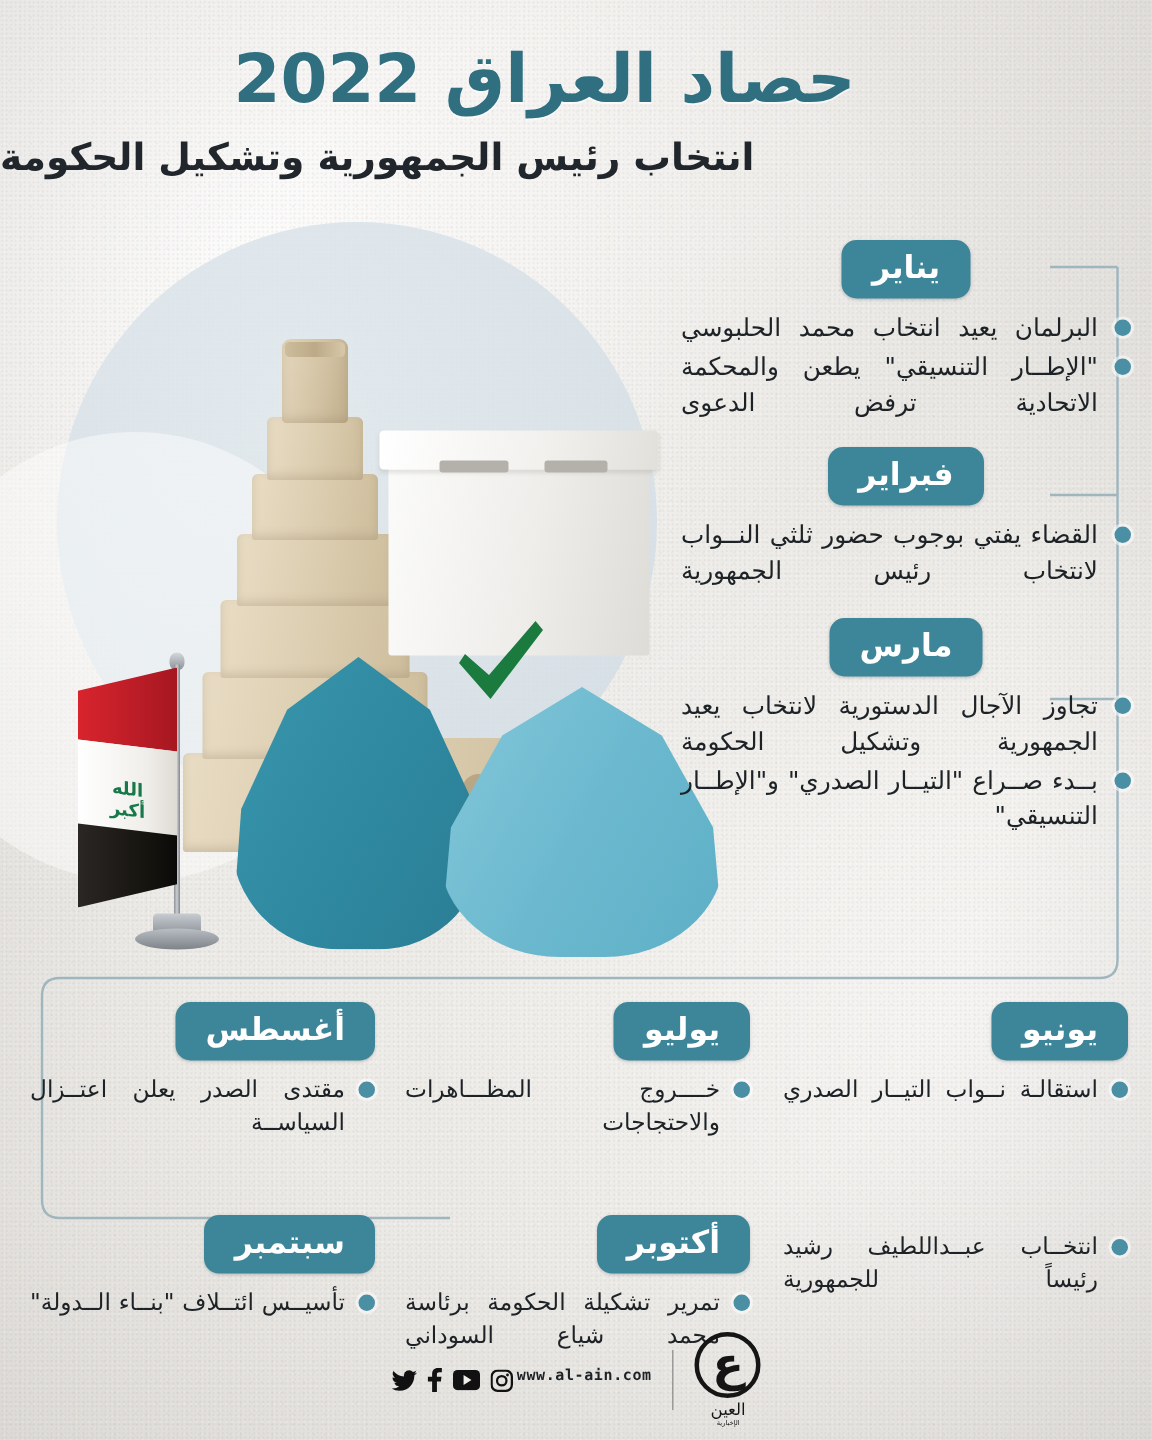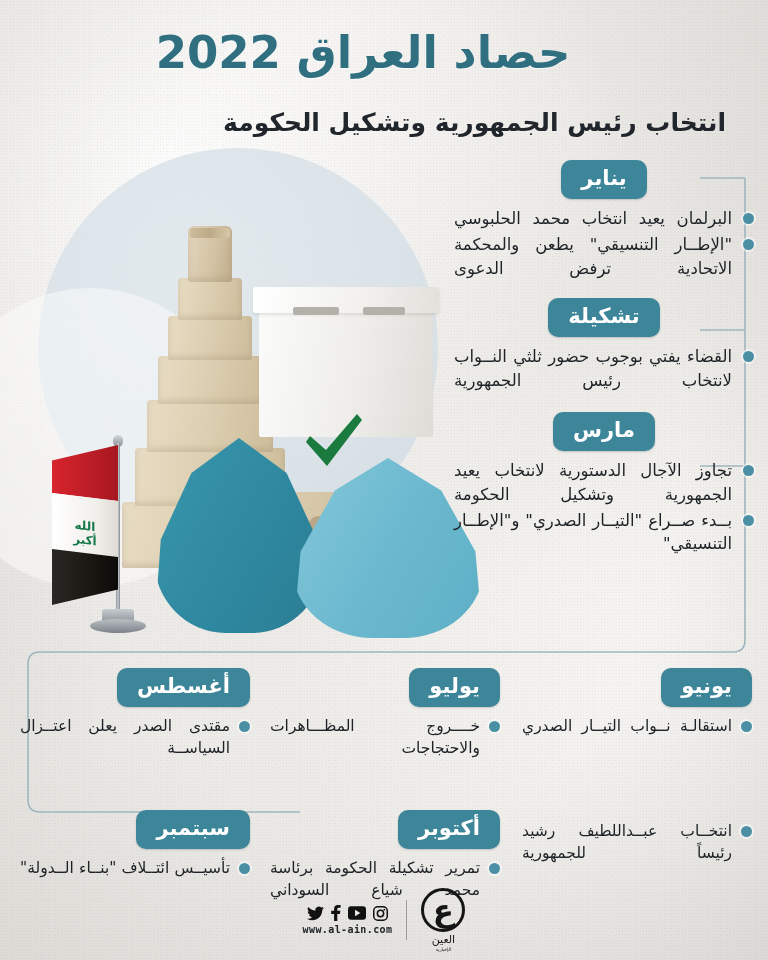--- a/index.html
+++ b/index.html
@@ -32,22 +32,22 @@
   }
 
   
   .header{position:absolute;top:0;left:0;width:726px;height:150px;z-index:6;}
   .title{
     position:absolute;top:26px;right:0;left:0;text-align:center;
     font-size:45px;font-weight:700;color:#2f6f80;letter-spacing:.5px;
     text-shadow:0 1px 0 rgba(255,255,255,.6);
   }
   .subtitle{
-    position:absolute;top:90px;right:0;left:0;text-align:right;
-    font-size:25px;font-weight:700;color:#20262b;margin-top:18px;
+    position:absolute;top:90px;right:0;left:0;text-align:left;
+    font-size:25px;font-weight:700;color:#20262b;
   }
 
   
   .art{position:absolute;left:0;top:138px;width:470px;height:490px;z-index:2;}
   .art .bigcircle{
     position:absolute;left:38px;top:10px;width:400px;height:400px;border-radius:50%;
     background:radial-gradient(circle at 40% 34%, #dfe7ec 0%, #d7e1e8 55%, #cfdae2 100%);
     opacity:.85;
   }
   .art .softcircle2{
@@ -144,21 +144,21 @@
 
   
   .gridrow{position:absolute;left:0;width:768px;z-index:5;}
   .cell{position:absolute;width:230px;}
   .cell .badge-row{display:flex;justify-content:flex-start;margin-top:34px;}
   .cell .item{font-size:15.5px;padding-right:20px;}
 
   
   .footer{position:absolute;left:0;bottom:10px;width:768px;height:60px;z-index:6;
     display:flex;align-items:center;justify-content:center;gap:14px;direction:ltr;}
-  .socialblock{display:flex;flex-direction:column;align-items:center;gap:3px;}
+  .socialblock{display:flex;flex-direction:row;gap:3px;}
   .socialicons{display:flex;align-items:center;gap:7px;}
   .socialicons svg{display:block;}
   .siteurl{font-size:10px;font-weight:700;color:#1d2226;letter-spacing:.4px;
     font-family:"DejaVu Sans Mono","Liberation Mono",monospace;}
   .fdiv{width:1px;height:40px;background:#6b6b6b;opacity:.6;}
   .logoblock{display:flex;flex-direction:column;align-items:center;gap:1px;}
   .logoark{font-size:31px;font-weight:700;color:#151515;line-height:1;
     border:3px solid #151515;border-radius:50%;width:38px;height:38px;
     display:flex;align-items:center;justify-content:center;}
   .logoname{font-size:11px;font-weight:400;color:#151515;}
@@ -243,21 +243,21 @@
           <span class="badge">يناير</span>
         </div>
       <div class="items">
         <div class="item"><span class="dot"></span><span>البرلمان يعيد انتخاب محمد الحلبوسي</span></div>
         <div class="item"><span class="dot"></span><span>"الإطــار التنسيقي" يطعن والمحكمة الاتحادية ترفض الدعوى</span></div>
       </div>
     </div>
 
     <div class="mblock" style="margin-top:18px">
       <div class="badge-row">
-          <span class="badge">تشكيلة</span>
+          <span class="badge">فبراير</span>
         </div>
       <div class="items">
         <div class="item"><span class="dot"></span><span>القضاء يفتي بوجوب حضور ثلثي النــواب لانتخاب رئيس الجمهورية</span></div>
       </div>
     </div>
 
     <div class="mblock" style="margin-top:20px">
       <div class="badge-row">
           <span class="badge">مارس</span>
         </div>

